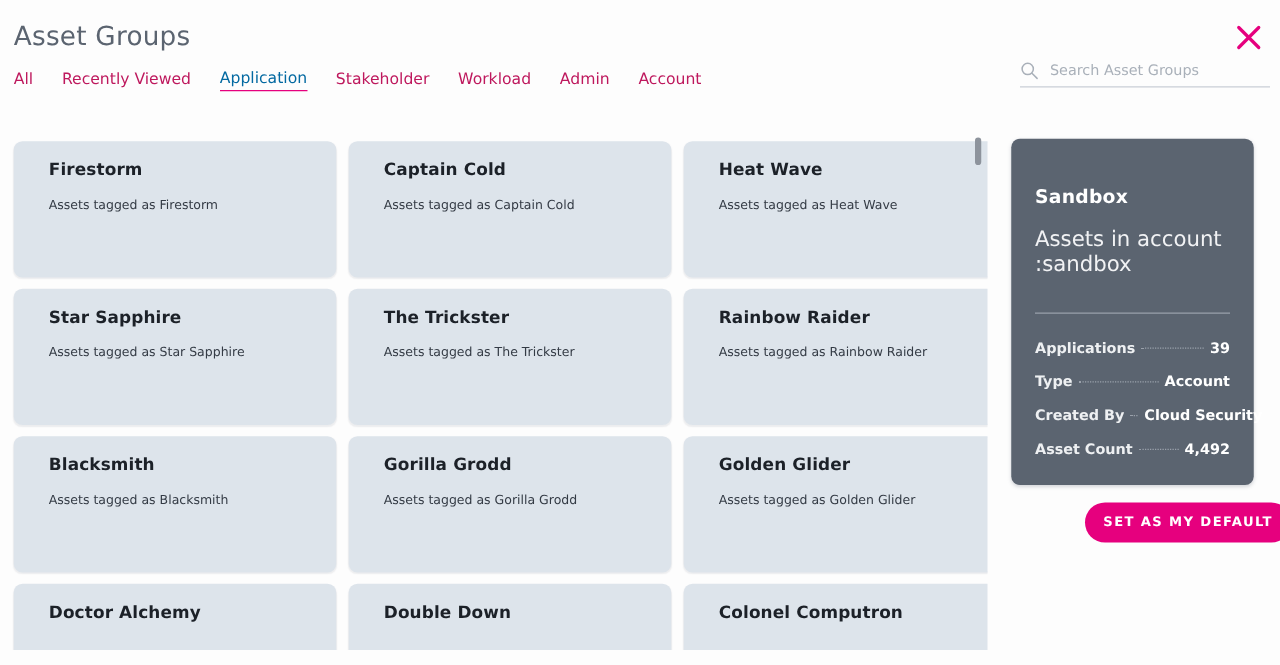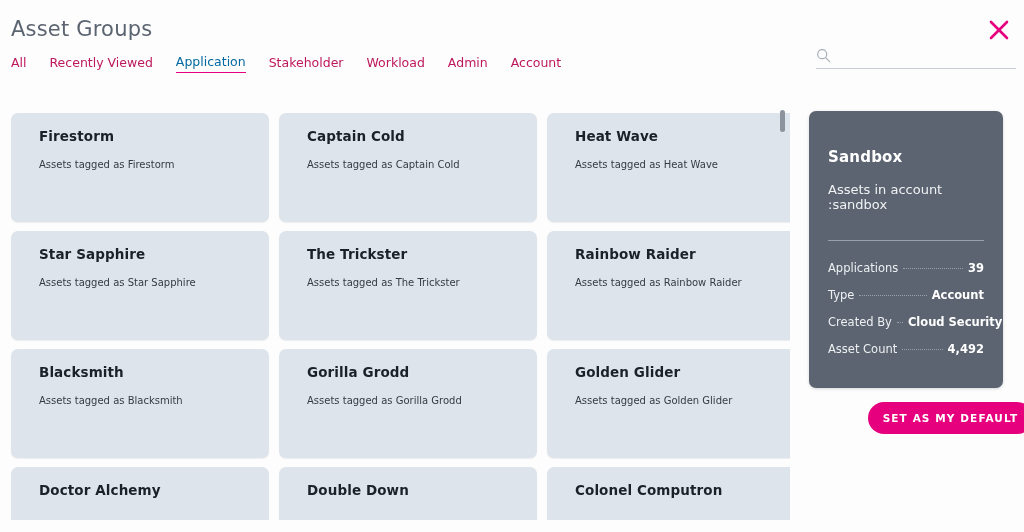--- a/index.html
+++ b/index.html
@@ -72,26 +72,26 @@
   }
 
   
   .detail-panel{
     position:absolute;left:809px;top:111px;width:194px;height:277px;
     background:#5b6470;border-radius:7px;box-sizing:border-box;
     padding:37px 19px 0 19px;color:#ffffff;
     box-shadow:0 1px 3px rgba(90,100,115,.25);
   }
   .detail-title{font-size:15px;font-weight:700;letter-spacing:.2px;}
-  .detail-sub{font-size:13px;margin-top:16px;color:#f1f2f4;}
+  .detail-sub{font-size:17px;margin-top:16px;color:#f1f2f4;}
   .detail-rule{height:1px;background:#99a0aa;margin:28px 0 20px 0;}
   .detail-row{
     display:flex;align-items:baseline;font-size:11.5px;margin-bottom:13px;
   }
-  .detail-label{color:#eef0f2;white-space:nowrap;}
+  .detail-label{color:#eef0f2;white-space:nowrap;font-weight:bold;}
   .leader{
     flex:1 1 auto;margin:0 5px 0 5px;
     border-bottom:1px dotted #9aa1ab;transform:translateY(-3px);min-width:6px;
   }
   .detail-value{font-weight:700;color:#ffffff;white-space:nowrap;}
 
   .default-btn{
     position:absolute;left:868px;top:402px;width:165px;height:32px;
     background:#e6007e;color:#ffffff;border:0;border-radius:16px;
     font-family:"DejaVu Sans", sans-serif;
@@ -122,20 +122,21 @@
     <div class="tab">Account</div>
   </div>
 
   <div class="search-wrap">
     <span class="search-icon">
       <svg width="15" height="15" viewBox="0 0 16 16" aria-hidden="true">
         <circle cx="6.6" cy="6.6" r="4.8" fill="none" stroke="#a9b0b9" stroke-width="1.3"></circle>
         <line x1="10.2" y1="10.2" x2="14.6" y2="14.6" stroke="#a9b0b9" stroke-width="1.3" stroke-linecap="round"></line>
       </svg>
     </span>
+    <input class="search-input" type="text" placeholder="Search Asset Groups" style="">
   </div>
 
   <div class="grid-area">
     <div class="grid">
       <div class="card">
         <div class="card-title">Firestorm</div>
         <div class="card-desc">Assets tagged as Firestorm</div>
       </div>
       <div class="card">
         <div class="card-title">Captain Cold</div>

